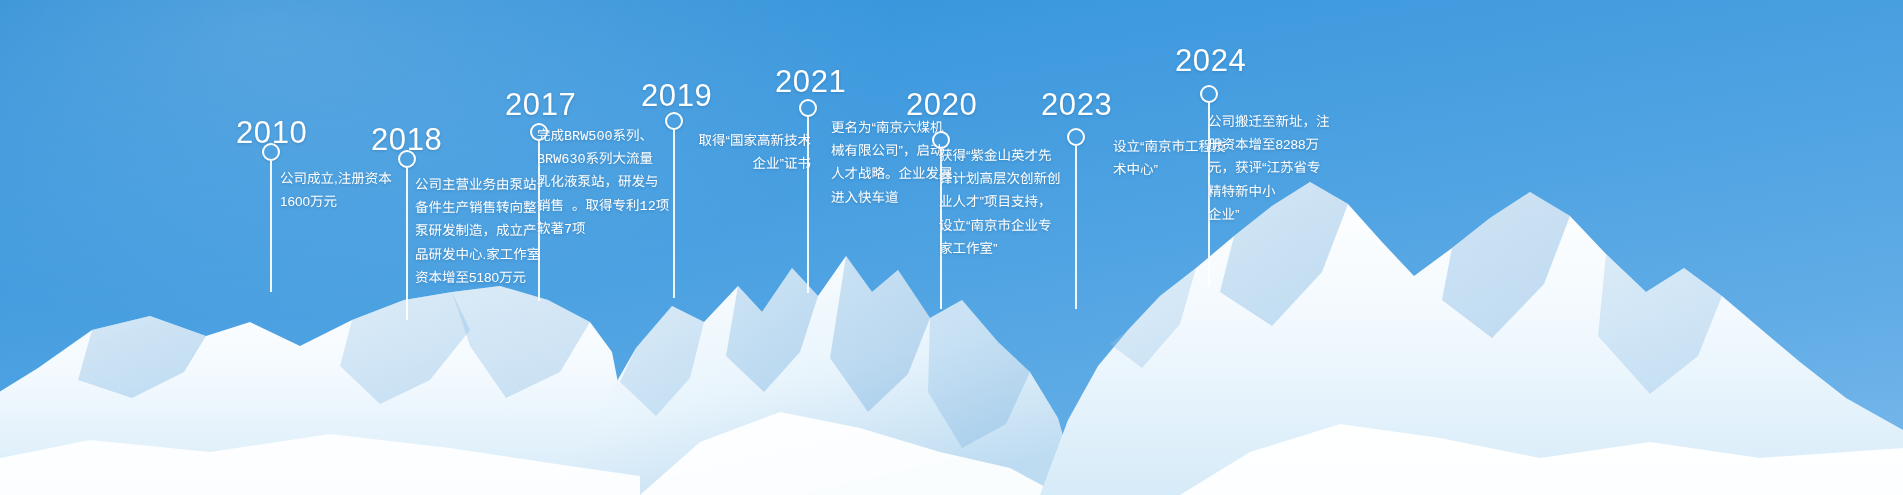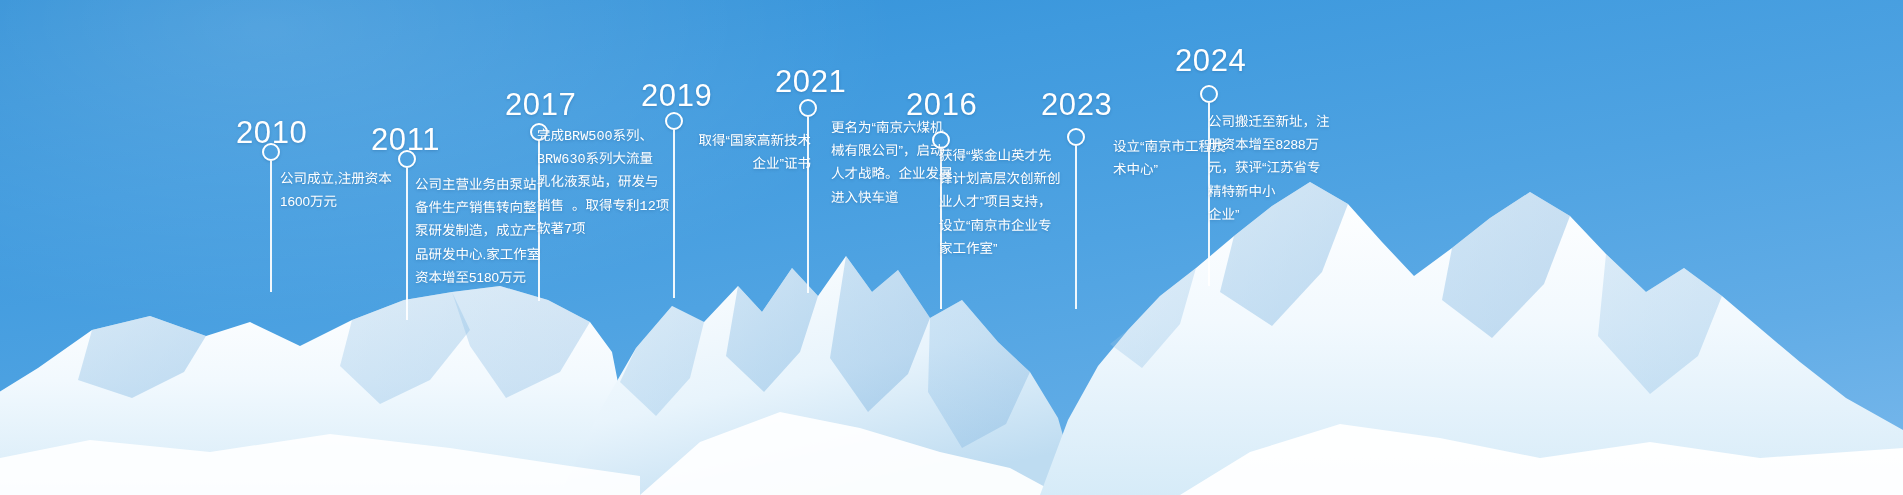--- a/index.html
+++ b/index.html
@@ -131,21 +131,21 @@
     <div class="year" style="left:236px; top:117px;">2010</div>
     <div class="marker" style="left:262px; top:143px;">
       <span class="ring"></span>
       <span class="stem" style="height:131px;"></span>
     </div>
     <div class="desc" style="left:280px; top:167px; width:150px;">公司成立,注册资本
 1600万元</div>
   </div>
 
   <div class="node">
-    <div class="year" style="left:371px; top:124px;">2011</div>
+    <div class="year" style="left:371px; top:124px;">2018</div>
     <div class="marker" style="left:398px; top:150px;">
       <span class="ring"></span>
       <span class="stem" style="height:152px;"></span>
     </div>
     <div class="desc" style="left:415px; top:173px; width:140px;">公司主营业务由泵站
 备件生产销售转向整
 泵研发制造，成立产
 品研发中心.家工作室
 资本增至5180万元</div>
   </div>
@@ -179,21 +179,21 @@
       <span class="ring"></span>
       <span class="stem" style="height:176px;"></span>
     </div>
     <div class="desc" style="left:818px; top:116px; width:140px;margin-left:13px;">更名为“南京六煤机
 械有限公司”，启动
 人才战略。企业发展
 进入快车道</div>
   </div>
 
   <div class="node">
-    <div class="year" style="left:906px; top:89px;">2016</div>
+    <div class="year" style="left:906px; top:89px;">2020</div>
     <div class="marker" style="left:932px; top:131px;">
       <span class="ring"></span>
       <span class="stem" style="height:160px;"></span>
     </div>
     <div class="desc" style="left:939px; top:144px; width:140px;">获得“紫金山英才先
 锋计划高层次创新创
 业人才”项目支持，
 设立“南京市企业专
 家工作室”</div>
   </div>

